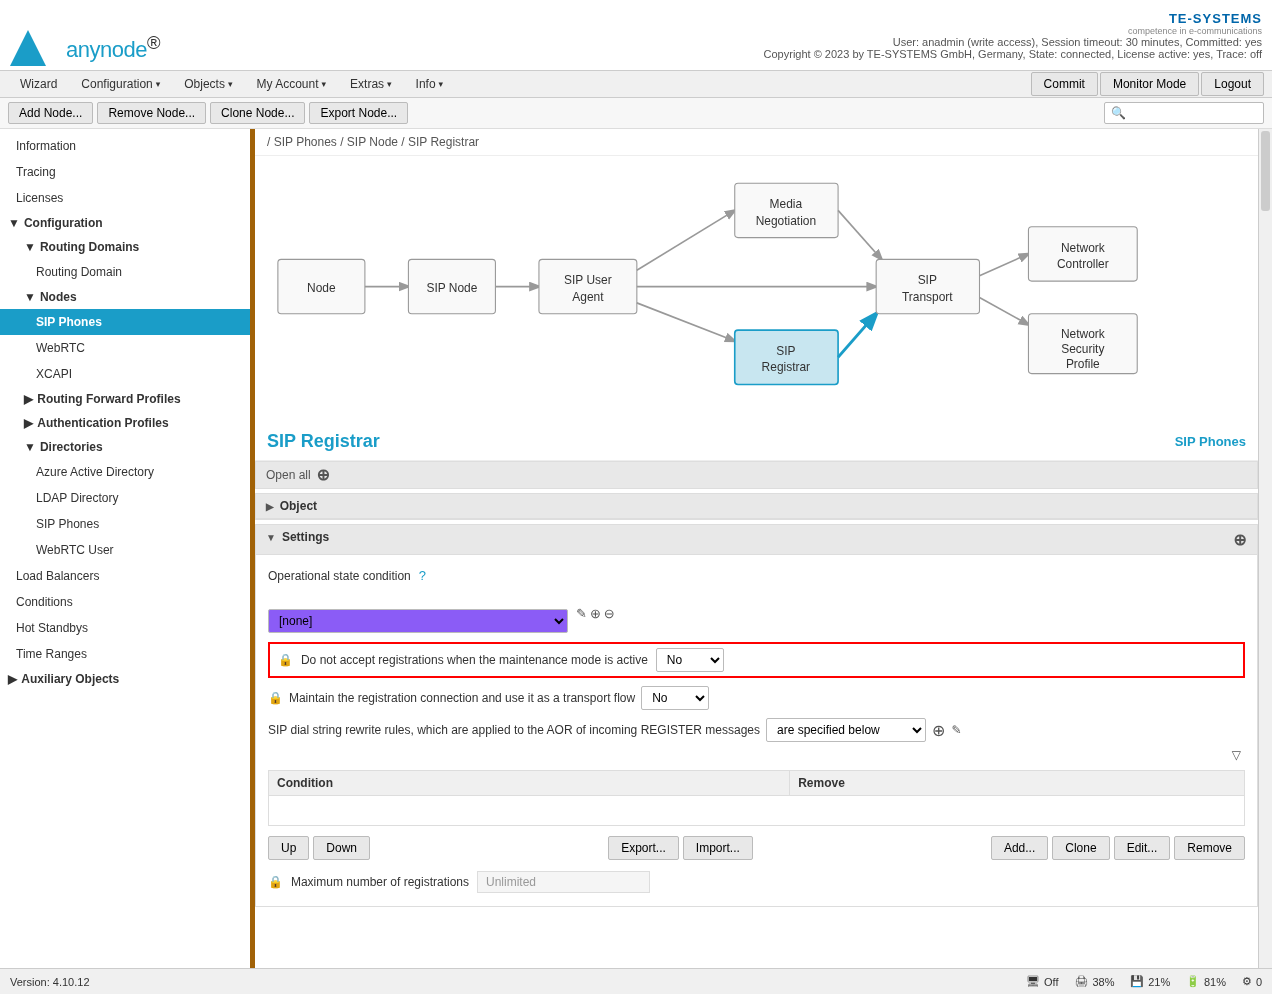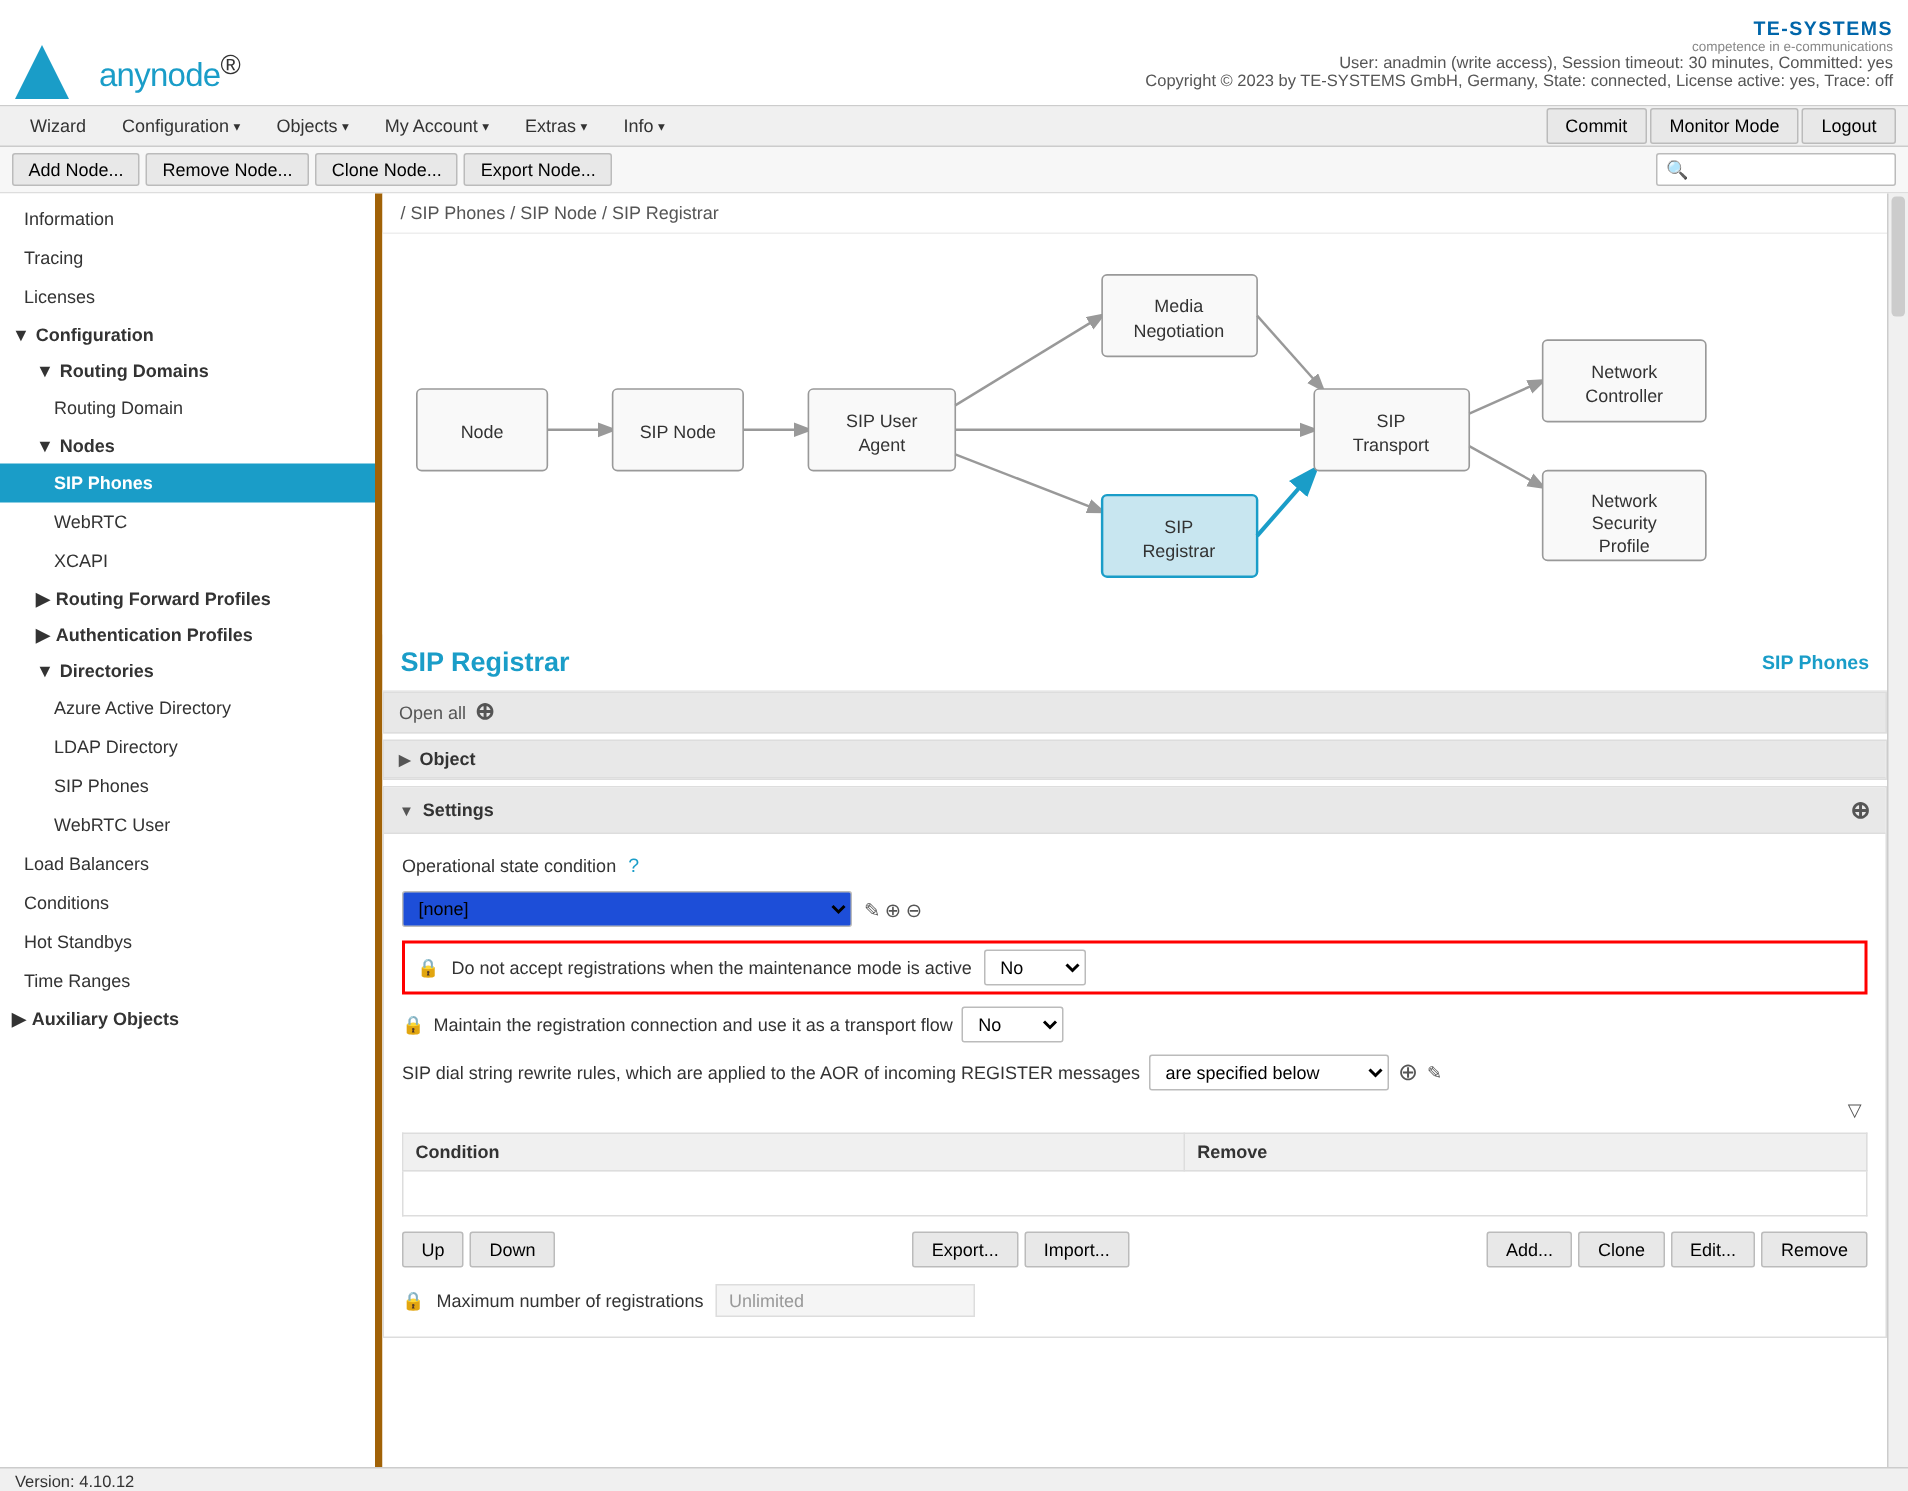--- a/index.html
+++ b/index.html
@@ -160,21 +160,22 @@
       font-size: 12px;
     }
     .field-label { color: #333; white-space: nowrap; }
     .lock-icon { color: #888; font-size: 12px; }
 
     select.field-select {
       border: 1px solid #bbb;
       padding: 3px 6px;
       font-size: 12px;
       border-radius: 2px;
-      background: #1d4ed8;
+      background: #8b5cf6;
+      margin-top: 16px;
     }
     .field-icons { display: flex; gap: 3px; align-items: center; color: #555; cursor: pointer; font-size: 13px; }
 
     
     .highlighted-row {
       border: 2px solid red;
       display: flex;
       align-items: center;
       gap: 8px;
       padding: 4px 8px;
@@ -268,25 +269,24 @@
     
     #status-bar {
       position: fixed;
       bottom: 0;
       left: 0;
       right: 0;
       background: #f0f0f0;
       border-top: 1px solid #ccc;
       padding: 3px 10px;
       display: flex;
-      align-items: flex-start;
+      align-items: center;
       justify-content: space-between;
       font-size: 11px;
-      height: 16px;
-      flex-direction: column;
+      height: 26px;
     }
     .status-indicators { display: flex; gap: 16px; align-items: center; }
     .status-item { display: flex; align-items: center; gap: 4px; }
 
     
     #content::-webkit-scrollbar { width: 8px; }
     #content::-webkit-scrollbar-thumb { background: #ccc; border-radius: 4px; }
 
     
     #svg-diagram { width: 100%; height: 240px; }
@@ -298,21 +298,20 @@
       margin: 4px 0;
     }
     .settings-section {
       border: 1px solid #ddd;
       margin: 4px 0;
     }
     .section-header-row {
       background: #e8e8e8;
       padding: 5px 10px;
       display: flex;
-      align-items: center;
       gap: 6px;
       border-bottom: 1px solid #ddd;
       font-weight: bold;
       font-size: 12px;
     }
     .section-header-row .expand-arrow { cursor: pointer; color: #555; }
     .expand-right::before { content: '▶'; font-size: 10px; }
     .expand-down::before { content: '▼'; font-size: 10px; }
 
     .open-all-row {

